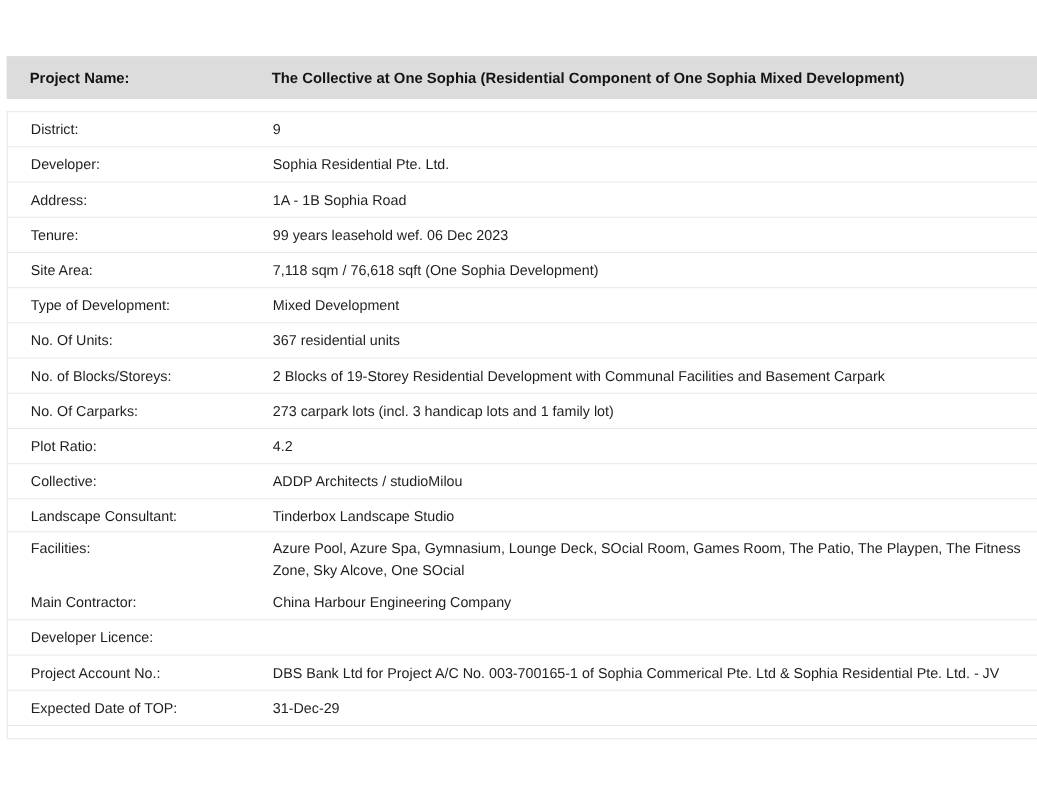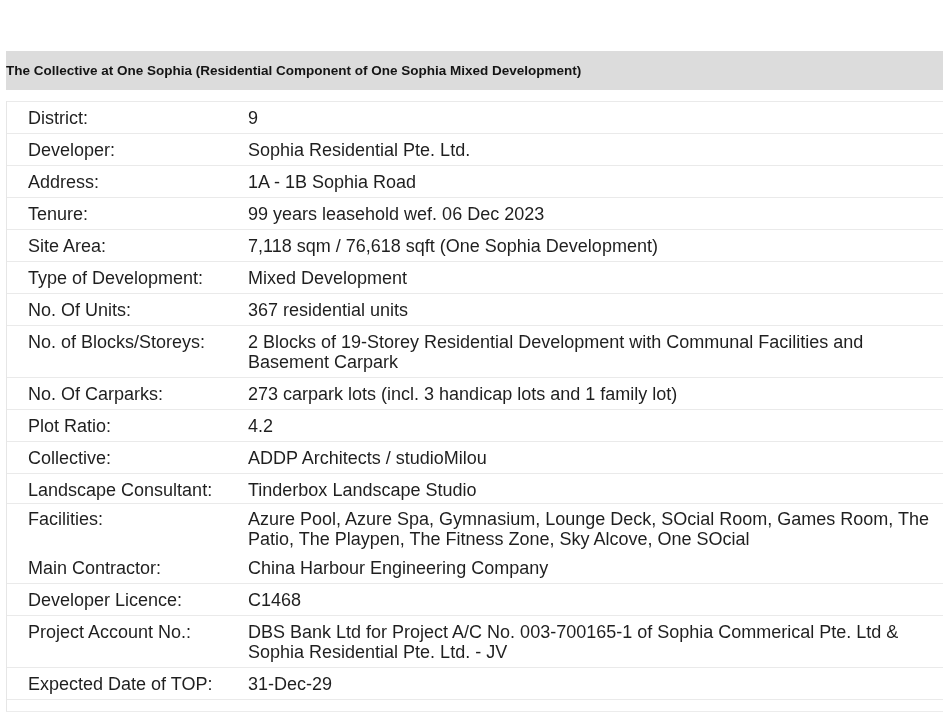--- a/index.html
+++ b/index.html
@@ -26,21 +26,21 @@
     margin-bottom: 11px;
   }
   .rows {
     border-left: 1px solid #e6e6e6;
     border-bottom: 1px solid #ececec;
   }
   .row {
     display: flex;
     border-top: 1px solid #eaeaea;
     padding: 5.5px 0;
-    font-size: 18px;
+    font-size: 13px;
     line-height: 20px;
   }
   .row.no-sep { border-top: none; }
   .row.tight-bottom { padding-bottom: 3px; }
   .row.tight-top { padding-top: 3px; }
   .cell-label {
     flex: 0 0 241px;
     width: 241px;
     padding-left: 21px;
     padding-right: 30px;
@@ -50,20 +50,21 @@
     flex: 1 1 auto;
     padding-right: 5px;
   }
 </style>
 </head>
 <body>
 
 <div class="fact-sheet" style="color: rgb(31, 31, 31);">
 
   <div class="sheet-header" style="background: rgb(220, 220, 220);">
+    <div class="cell-label">Project Name:</div>
     <div class="cell-value">The Collective at One Sophia (Residential Component of One Sophia Mixed Development)</div>
   </div>
 
   <div class="rows">
     <div class="row">
       <div class="cell-label">District:</div>
       <div class="cell-value">9</div>
     </div>
 
     <div class="row">
@@ -126,21 +127,20 @@
       <div class="cell-value">Azure Pool, Azure Spa, Gymnasium, Lounge Deck, SOcial Room, Games Room, The Patio, The Playpen, The Fitness Zone, Sky Alcove, One SOcial</div>
     </div>
 
     <div class="row no-sep tight-top">
       <div class="cell-label">Main Contractor:</div>
       <div class="cell-value">China Harbour Engineering Company</div>
     </div>
 
     <div class="row">
       <div class="cell-label">Developer Licence:</div>
-      <div class="cell-value">C1468</div>
     </div>
 
     <div class="row">
       <div class="cell-label">Project Account No.:</div>
       <div class="cell-value">DBS Bank Ltd for Project A/C No. 003-700165-1 of Sophia Commerical Pte. Ltd &amp; Sophia Residential Pte. Ltd. - JV</div>
     </div>
 
     <div class="row">
       <div class="cell-label">Expected Date of TOP:</div>
       <div class="cell-value">31-Dec-29</div>

